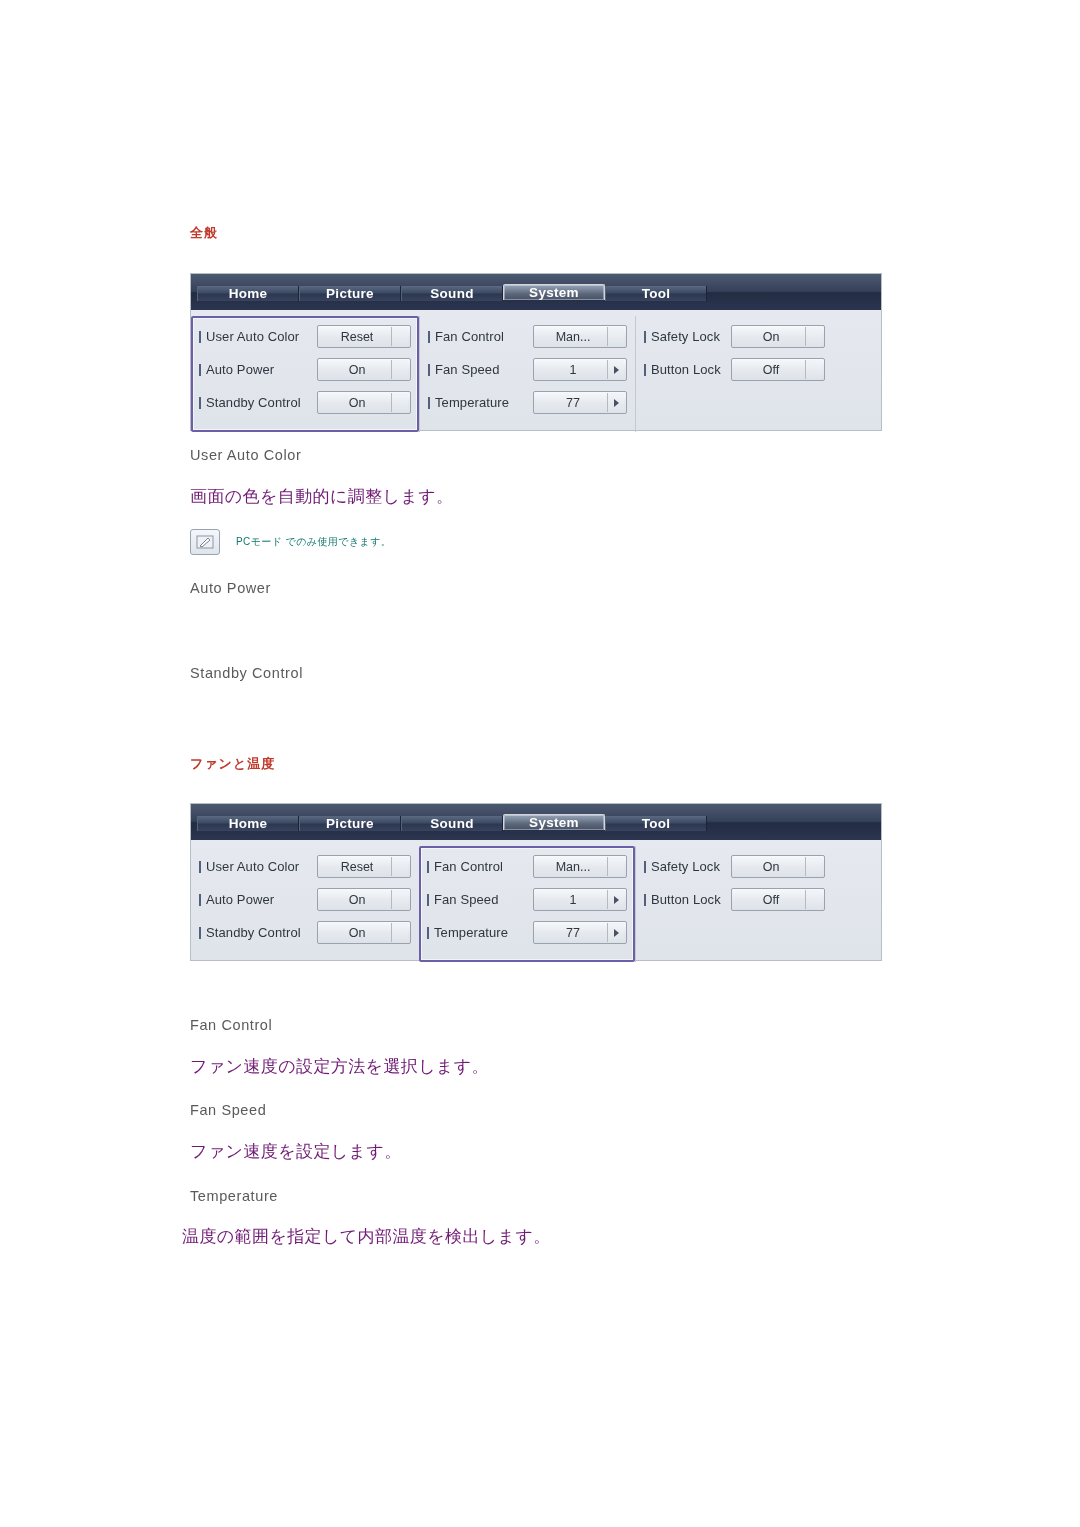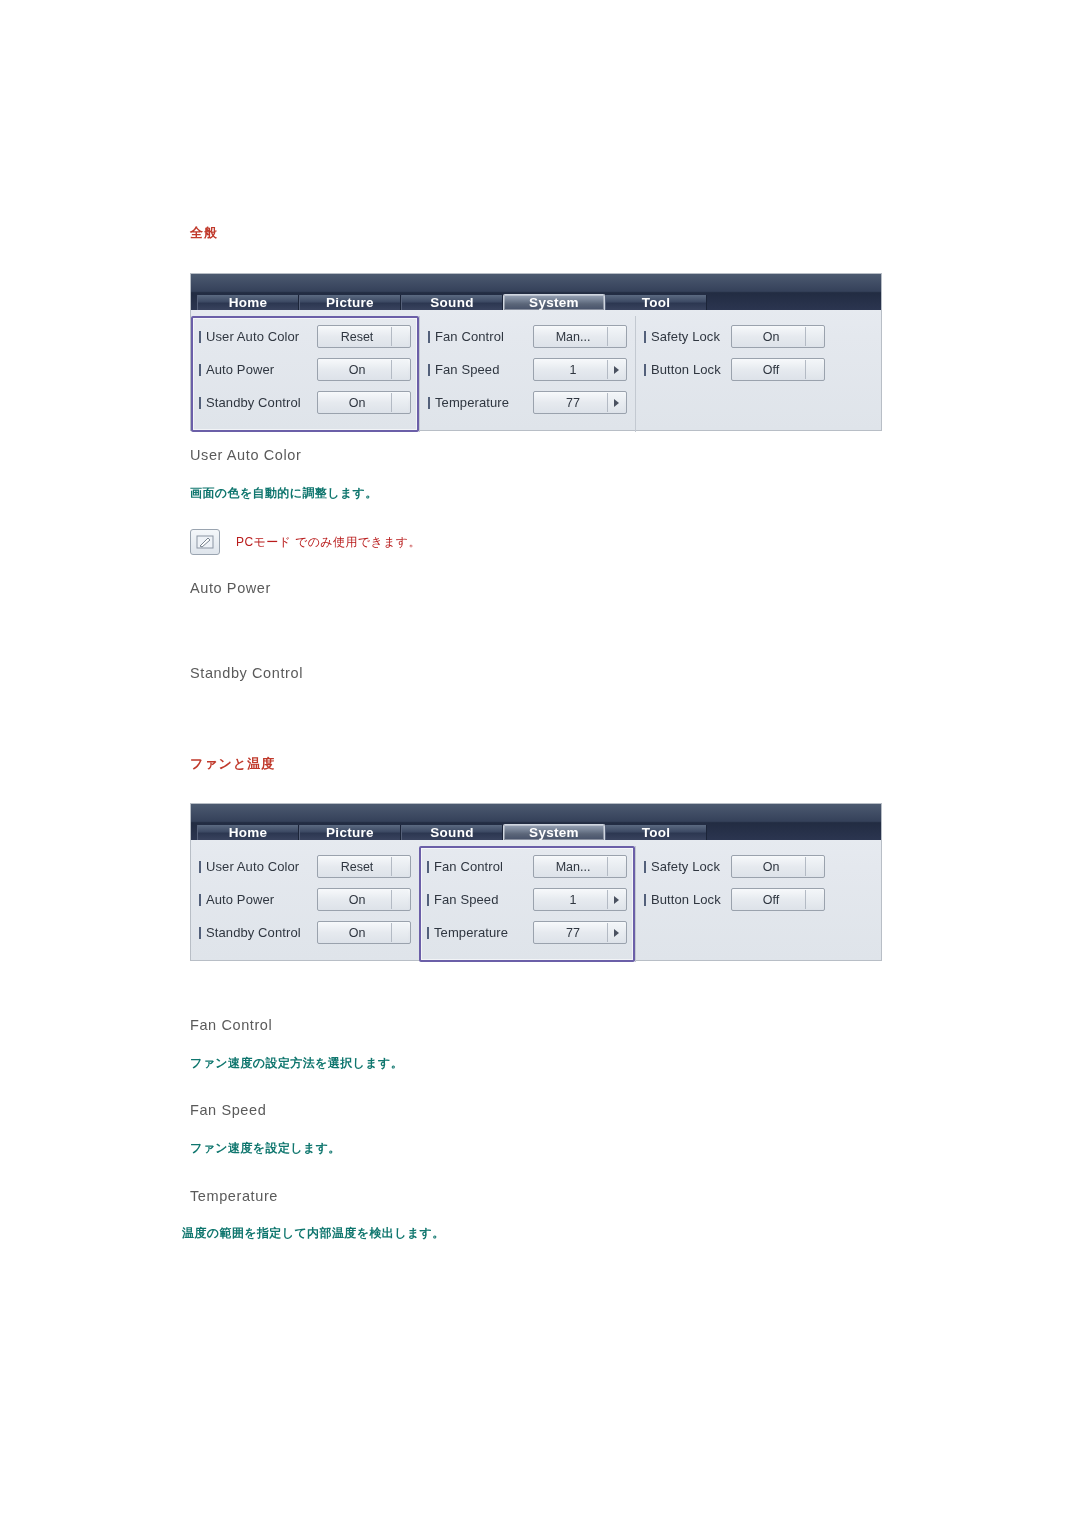--- a/index.html
+++ b/index.html
@@ -30,42 +30,41 @@
     letter-spacing: 1px;
     margin: 0;
   }
   .sub-head {
     color: #5a5a5a;
     font-size: 14.5px;
     letter-spacing: 0.6px;
     margin: 0;
   }
   .body-jp {
-    color: #0f766e;
-    font-size: 12px;
+    color: #701a75;
+    font-size: 17px;
     letter-spacing: 0.4px;
     margin: 0;
     line-height: 1.4;
-    font-weight: bold;
   }
 
   
   .osd {
     width: 692px;
     height: 158px;
     position: relative;
     background: linear-gradient(to bottom, #e9edf2 0%, #e4e8ee 40%, #dfe4ea 100%);
     border: 1px solid #b8bec6;
     box-sizing: border-box;
   }
   .osd-tabs {
     height: 36px;
     background: linear-gradient(to bottom, #4c5a70 0%, #35415a 48%, #222c42 52%, #2b3550 100%);
     display: flex;
-    align-items: flex-end;
+    align-items: center;
     padding-left: 6px;
     box-sizing: border-box;
     position: relative;
   }
   .osd-tab {
     width: 100px;
     display: flex;
     align-items: center;
     justify-content: center;
     color: #ffffff;
@@ -187,22 +186,22 @@
     border: 1px solid #9aa4b0;
     border-radius: 3px;
     background: linear-gradient(to bottom, #f4f7fa, #dfe5ec);
     display: flex;
     align-items: center;
     justify-content: center;
     margin-right: 16px;
     flex: 0 0 auto;
   }
   .note-text {
-    font-size: 12px;
-    color: #b91c1c;
+    font-size: 10px;
+    color: #0f766e;
     letter-spacing: 0.4px;
   }
 
   
   .abs { position: absolute; }
 </style>
 </head>
 <body>
 
 <div class="page">

